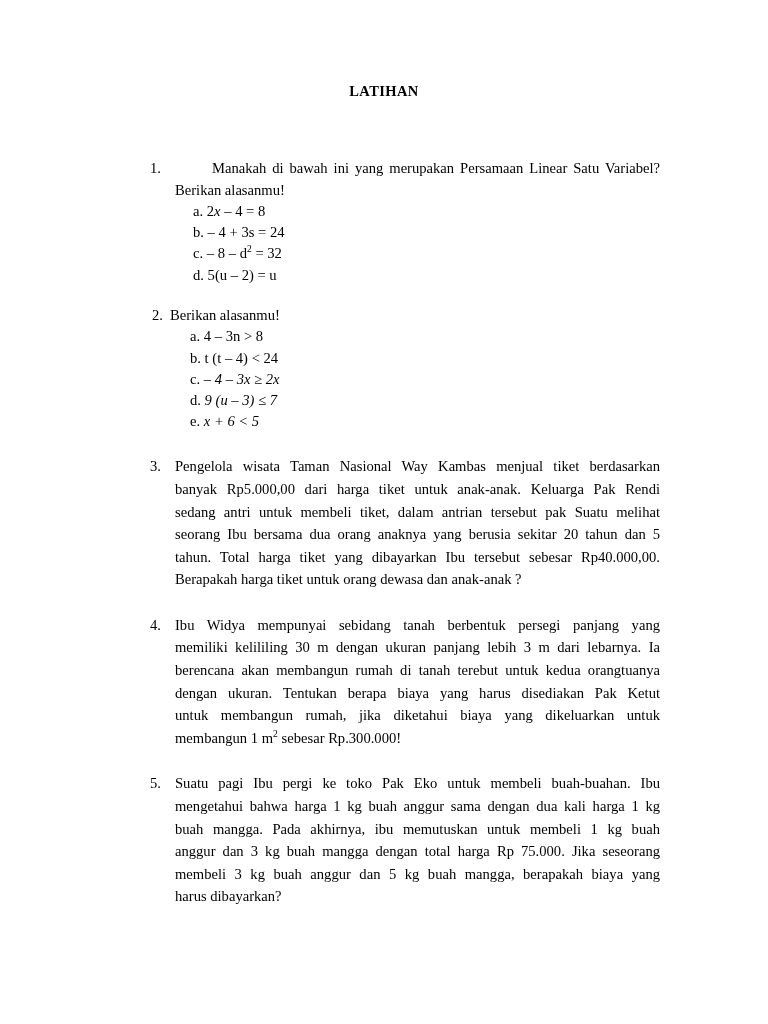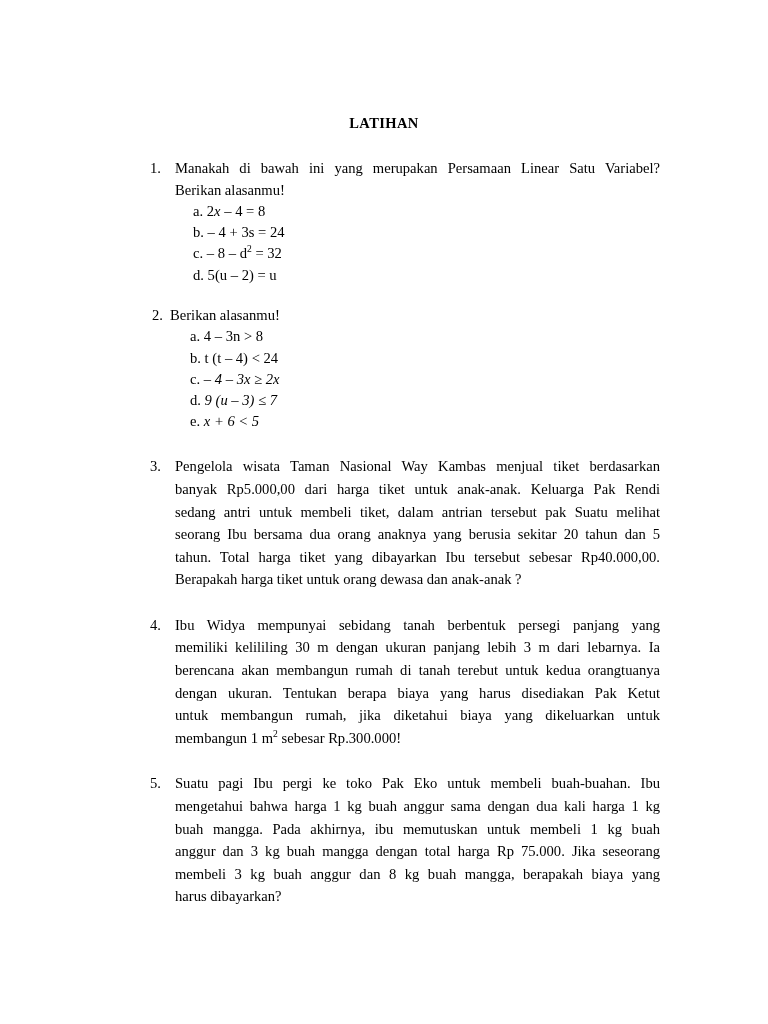--- a/index.html
+++ b/index.html
@@ -20,21 +20,21 @@
     position: absolute;
     left: 0; top: 0;
     width: 768px;
     height: 1024px;
     background: #ffffff;
   }
 
   .doc-title {
     position: absolute;
     left: 0;
-    top: 115px;
+    top: 83px;
     width: 768px;
     text-align: center;
     font-weight: bold;
     font-size: 14.5px;
     letter-spacing: 0.4px;
   }
 
   
   .qlist {
     position: absolute;
@@ -72,20 +72,21 @@
   .q-head.tight .q-num {
     left: 4px;
   }
 
   
   .q-head .jline {
     display: block;
     text-align: justify;
     text-align-last: justify;
     white-space: nowrap;
+    margin-left: 37px;
   }
   .q-head .lastline {
     display: block;
     text-align: right;
     text-align-last: left;
   }
 
   .opts {
     padding-left: 45px;
     margin-top: 0px;
@@ -227,19 +228,19 @@
 
     <div class="spacer-lg"></div>
 
     <div class="q">
       <div class="q-para">
         <span class="q-num">5.</span>
         <span class="pline">Suatu pagi Ibu pergi ke toko Pak Eko untuk membeli buah-buahan. Ibu</span>
         <span class="pline">mengetahui bahwa harga 1 kg buah anggur sama dengan dua kali harga 1 kg</span>
         <span class="pline">buah mangga. Pada akhirnya, ibu memutuskan untuk membeli 1 kg buah</span>
         <span class="pline">anggur dan 3 kg buah mangga dengan total harga Rp 75.000. Jika seseorang</span>
-        <span class="pline">membeli 3 kg buah anggur dan 8 kg buah mangga, berapakah biaya yang</span>
+        <span class="pline">membeli 3 kg buah anggur dan 5 kg buah mangga, berapakah biaya yang</span>
         <span class="pline last">harus dibayarkan?</span>
       </div>
     </div>
 
   </div>
 </div>
 
 </body></html>

